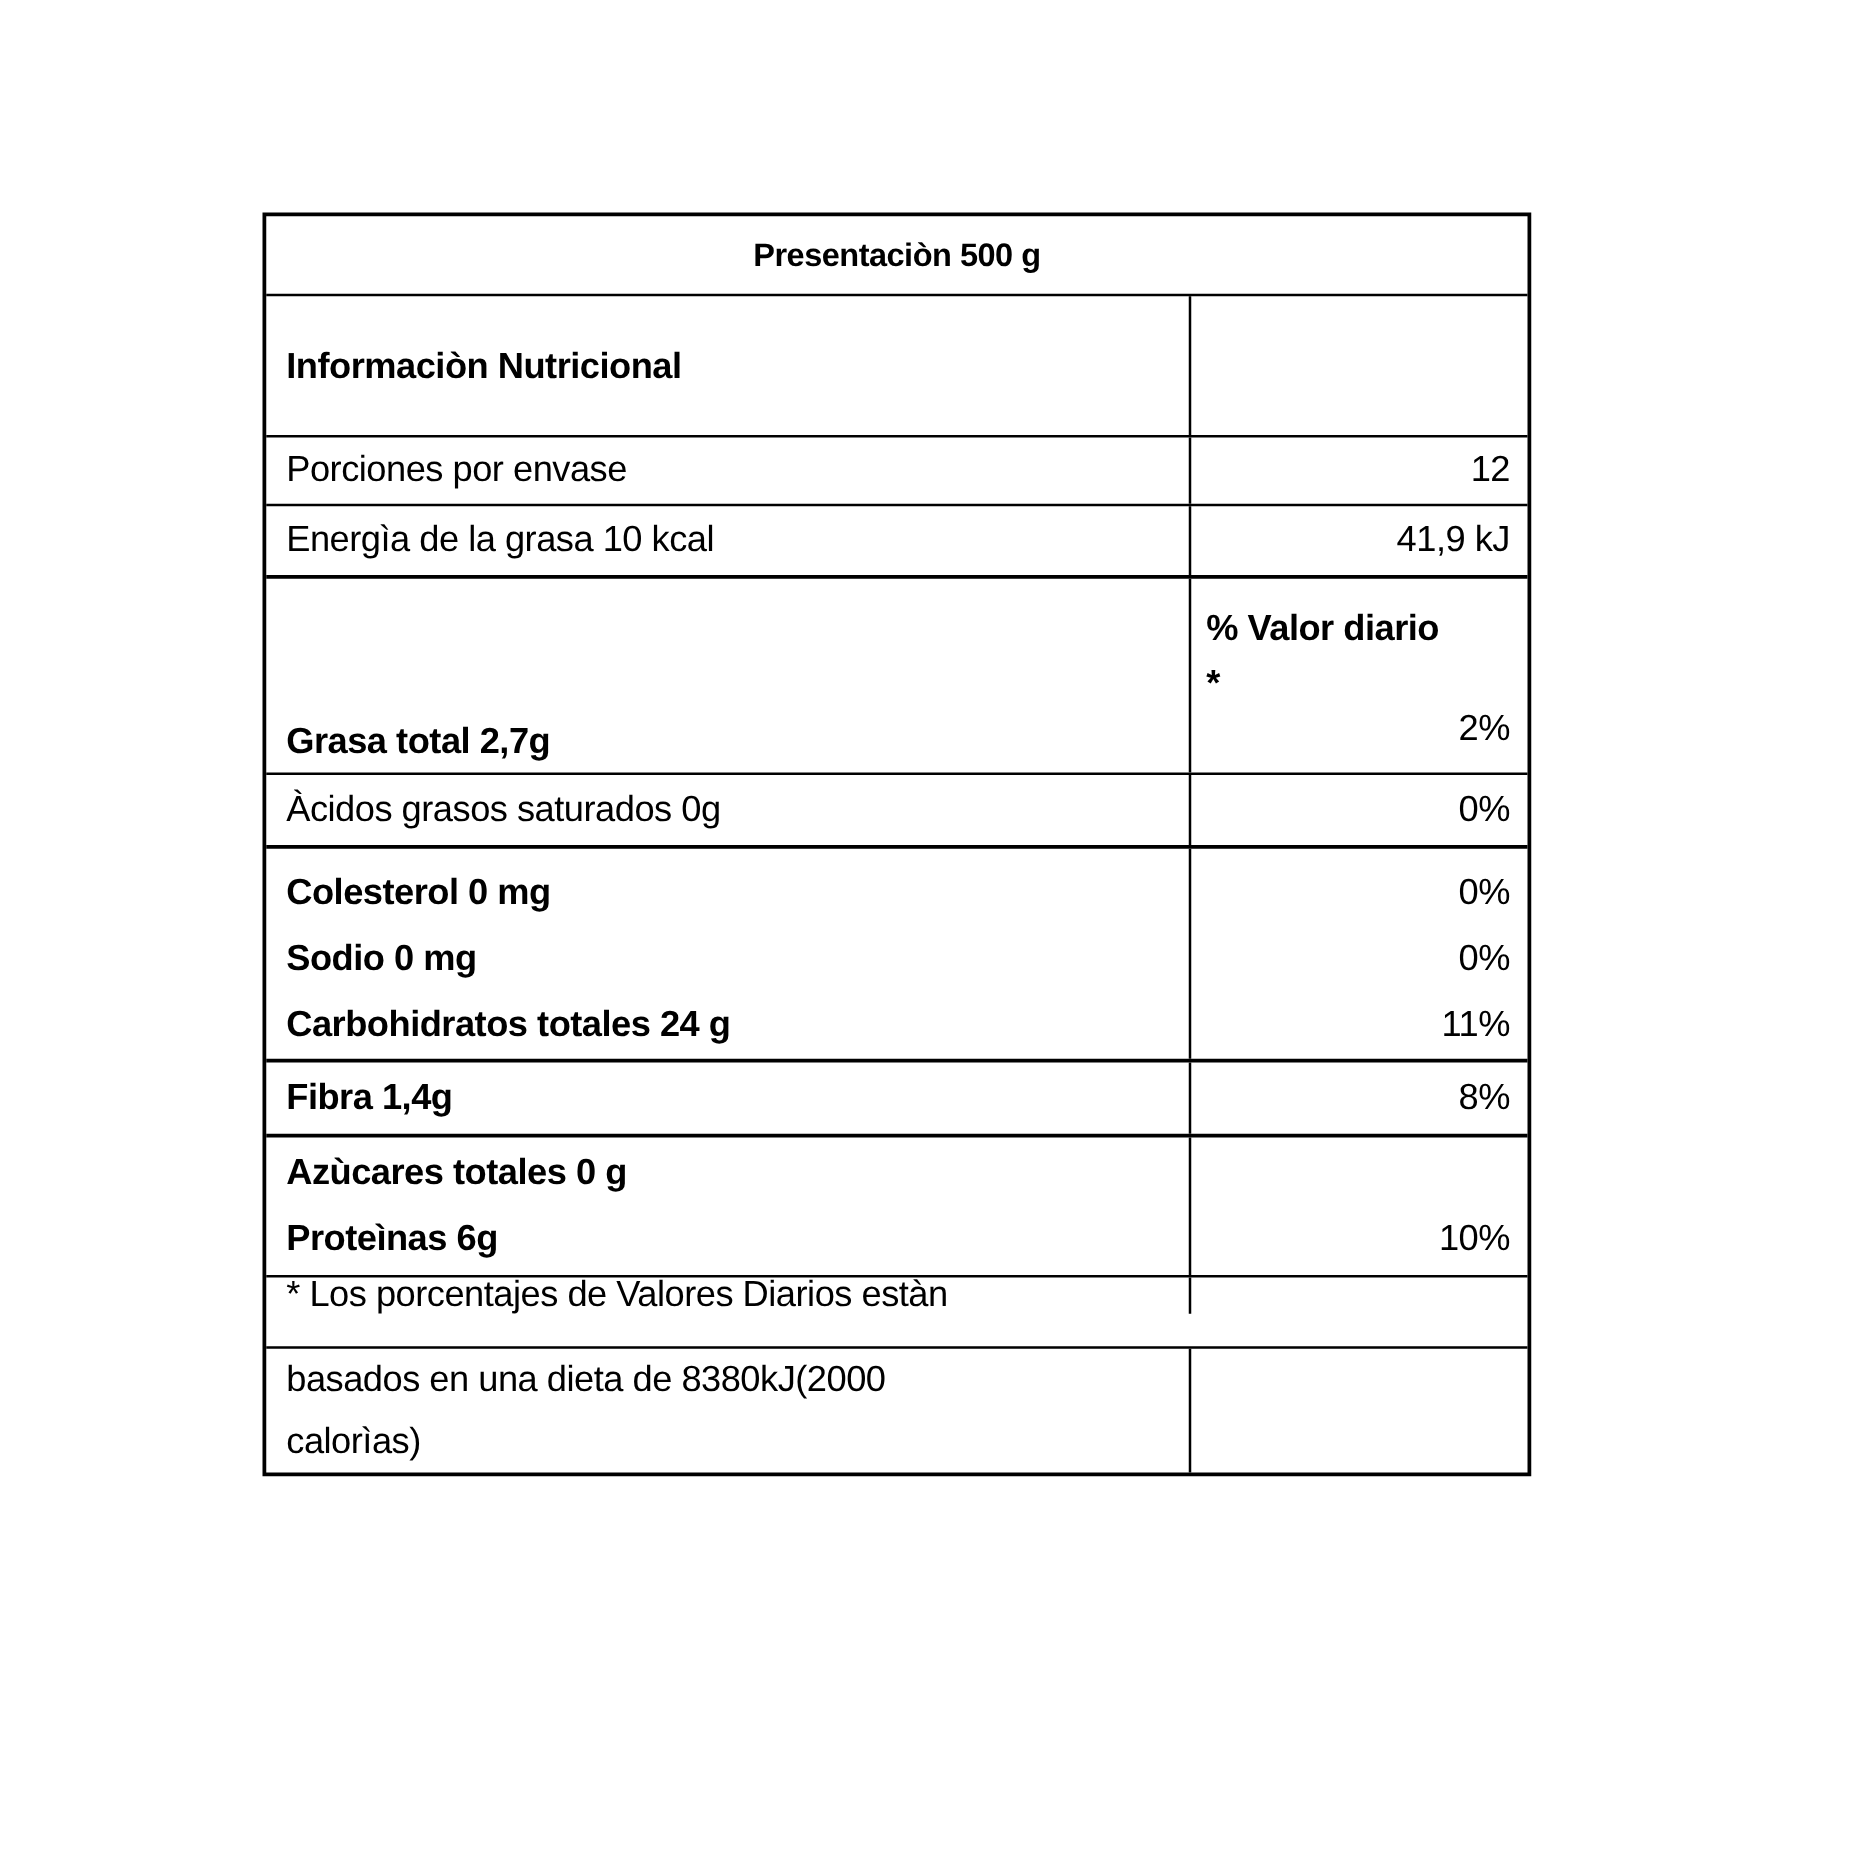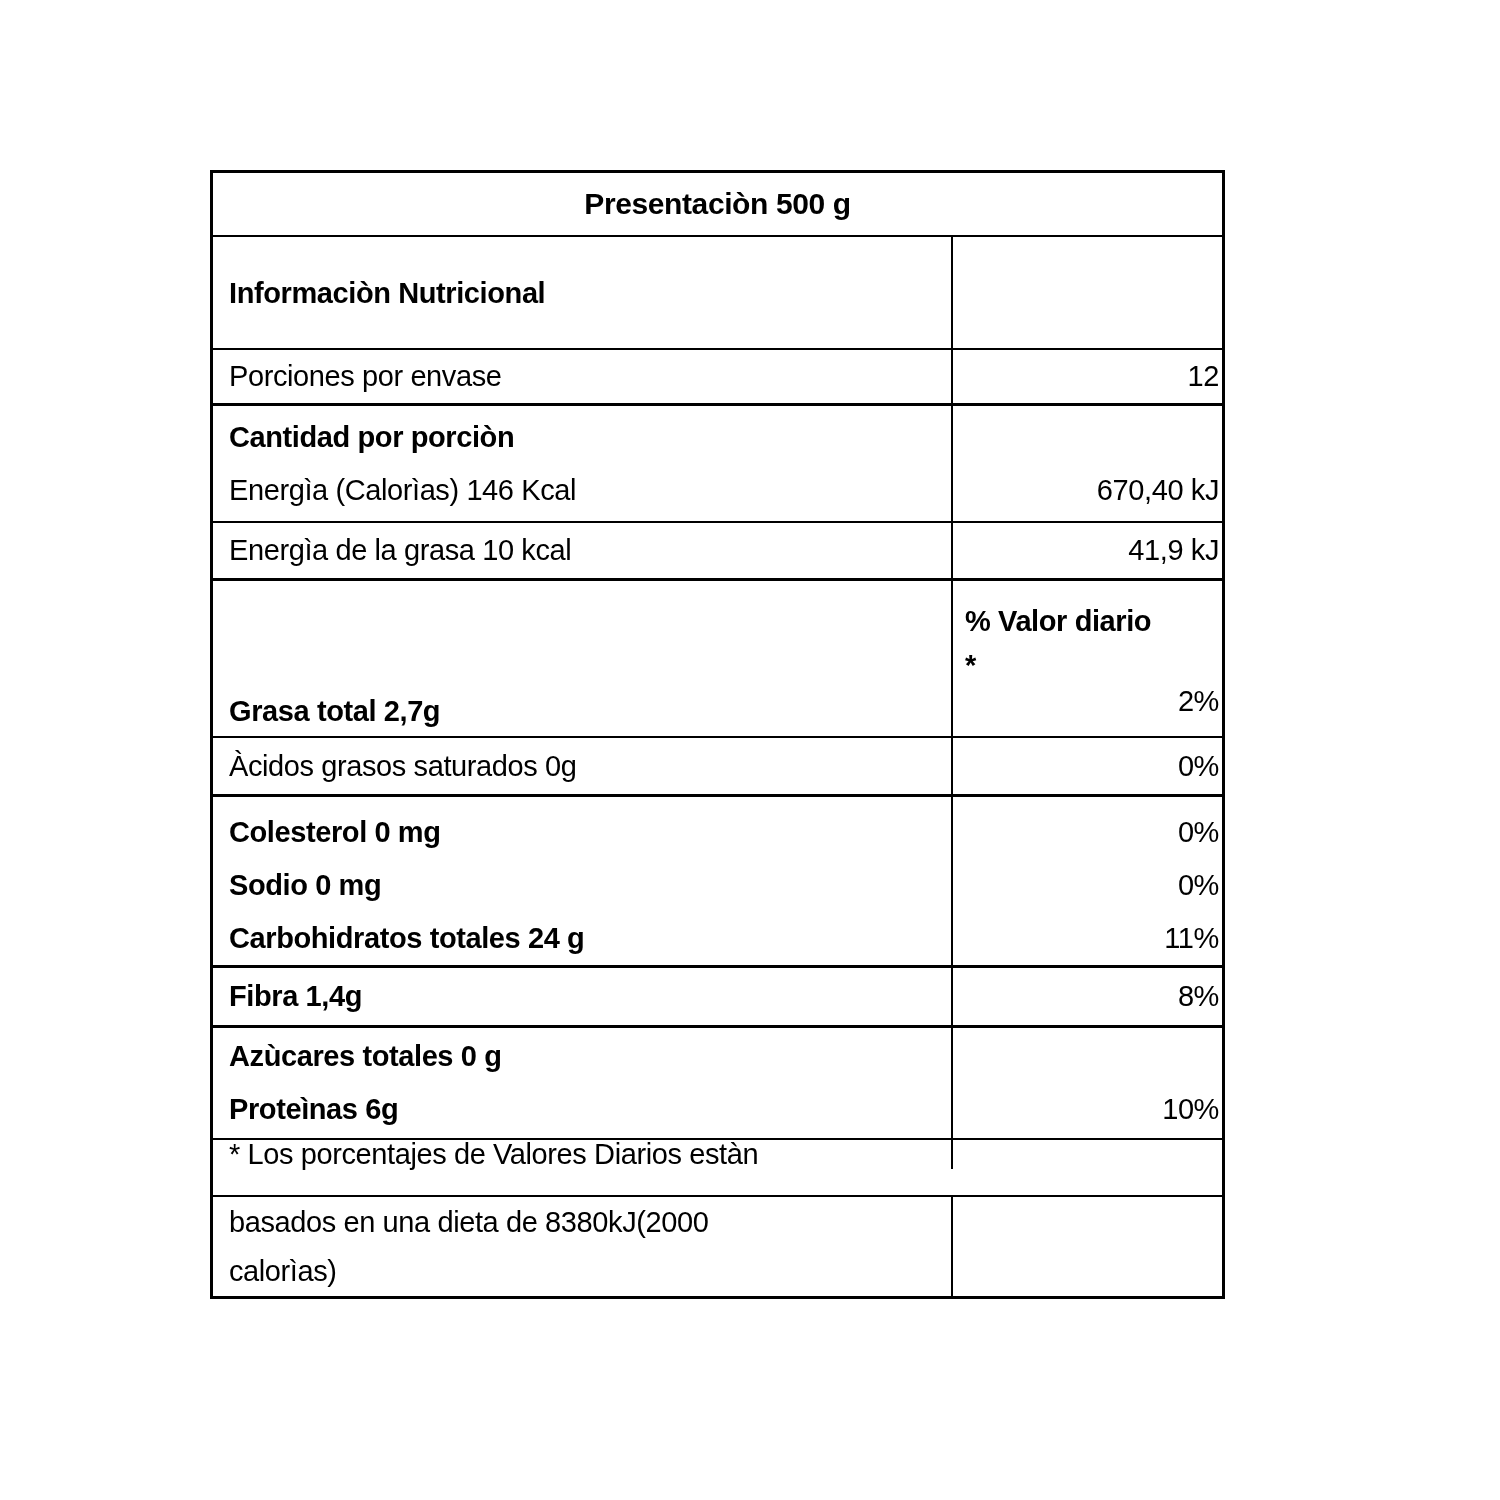--- a/index.html
+++ b/index.html
@@ -30,35 +30,35 @@
     border-top: 2px solid #000000;
   }
   .row.thick { border-top: 3px solid #000000; }
   .row.first { border-top: none; }
   .bold { font-weight: bold; }
   .title-row {
     height: 62px;
     align-items: center;
     justify-content: center;
     font-weight: bold;
-    font-size: 30px;
+    font-size: 26px;
   }
   .cell-left {
     box-sizing: border-box;
     width: 740px;
     border-right: 2px solid #000000;
     padding-left: 16px;
     display: flex;
     flex-direction: column;
     justify-content: center;
   }
   .cell-right {
     box-sizing: border-box;
     flex: 1;
-    padding-right: 3px;
+    padding-right: 14px;
     padding-left: 12px;
     display: flex;
     flex-direction: column;
     justify-content: center;
   }
   .line { display: block; white-space: pre-wrap; }
   .val { text-align: right; display: block; }
   
   .r-info      { height: 113px; gap: 15px; }
   .r-info .line { line-height: 52px; }
@@ -99,30 +99,20 @@
 
   <div class="row r-servings">
     <div class="cell-left">
       <span class="line">Porciones por envase</span>
     </div>
     <div class="cell-right">
       <span class="val">12</span>
     </div>
   </div>
 
-  <div class="row thick r-amount">
-    <div class="cell-left">
-      <span class="line bold">Cantidad por porciòn</span>
-      <span class="line">Energìa (Calorìas) 146 Kcal</span>
-    </div>
-    <div class="cell-right">
-      <span class="line">&nbsp;</span>
-      <span class="val line">670,40 kJ</span>
-    </div>
-  </div>
 
   <div class="row r-fatenergy">
     <div class="cell-left">
       <span class="line">Energìa de la grasa 10 kcal</span>
     </div>
     <div class="cell-right">
       <span class="val">41,9 kJ</span>
     </div>
   </div>
 

